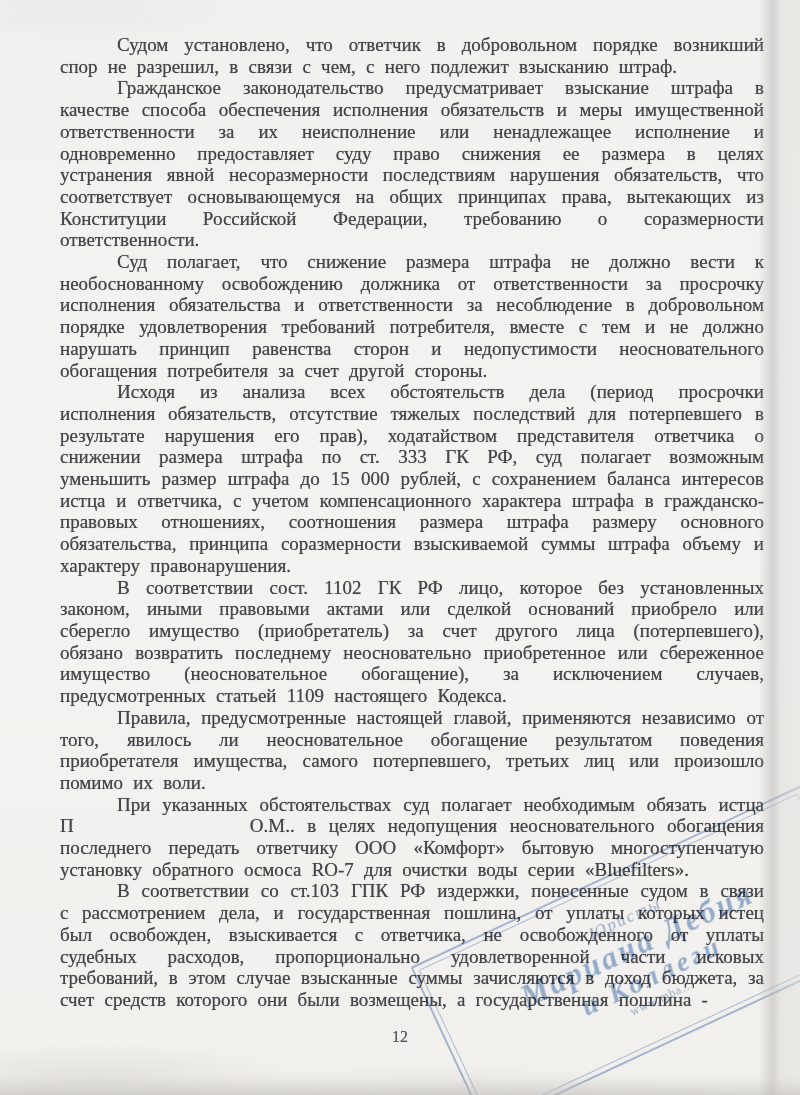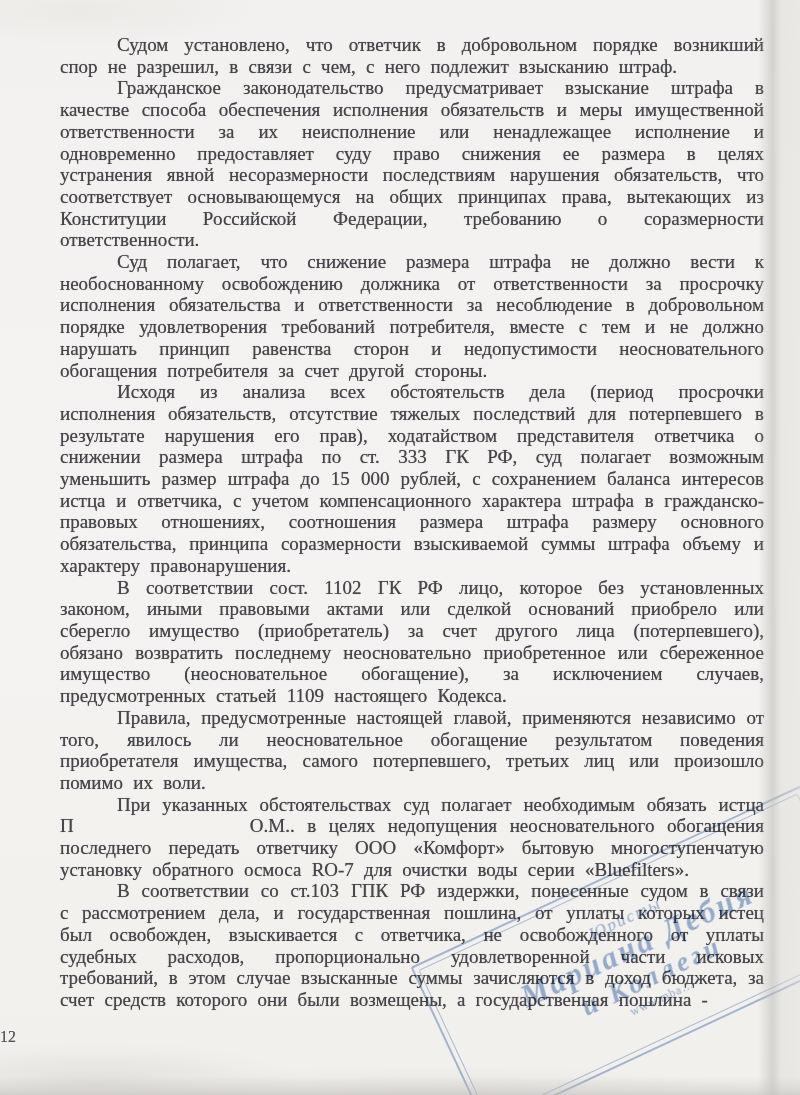--- a/index.html
+++ b/index.html
@@ -54,21 +54,21 @@
     text-indent: 57px;
     text-align: justify;
     font-size: 19px;
     line-height: 21.7px;
     word-spacing: 5.5px;
   }
   .page-number {
     position: absolute;
     left: 0; top: 1028px;
     width: 800px;
-    text-align: left;
+    text-align: center;
     font-size: 16px;
     color: #56565c;
     text-shadow: 0 0 0.6px rgba(80,80,86,0.7);
   }
   
   .stamp {
     position: absolute;
     left: 428px;
     top: 868px;
     width: 430px;

